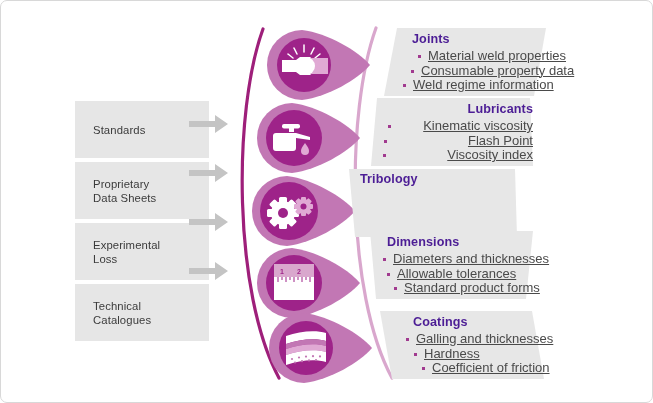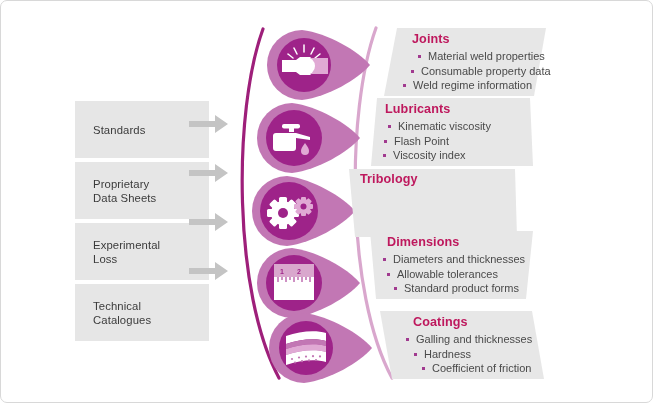--- a/index.html
+++ b/index.html
@@ -84,35 +84,36 @@
     left: 0; top: 0;
   }
   .panel .panel-body {
     position: relative;
     z-index: 2;
   }
   .panel h3 {
     margin: 0;
     font-size: 12.6px;
     font-weight: bold;
-    color: #be185d;
+    color: #4c1d95;
     letter-spacing: 0.1px;
   }
   .panel ul {
     margin: 3px 0 0 0;
     padding: 0;
     list-style: none;
   }
   .panel li {
-    font-size: 11px;
+    font-size: 13px;
     color: #4a4a4a;
     line-height: 14.5px;
     position: relative;
     padding-left: 10px;
     white-space: nowrap;
+    text-decoration: underline;
   }
   .panel li::before {
     content: "";
     position: absolute;
     left: 0;
     top: 6px;
     width: 3px;
     height: 3px;
     background: #a13a8f;
   }
@@ -276,21 +277,21 @@
           <li style="margin-left:-1px">Consumable property data</li>
           <li style="margin-left:-9px">Weld regime information</li>
         </ul>
       </div>
     </div>
 
     <div class="panel" style="left:370px; top:97px; width:162px; height:68px;">
       <svg class="panel-svg" width="162" height="68" viewBox="0 0 162 68">
         <path d="M6 0 L159 0 L162 68 L0 68 Z" fill="#e7e7e7"></path>
       </svg>
-      <div class="panel-body" style="padding:4px 0 0 14px;">
+      <div class="panel-body" style="padding:4px 0 0 14px;text-align:right;">
         <h3>Lubricants</h3>
         <ul>
           <li style="margin-left:3px">Kinematic viscosity</li>
           <li style="margin-left:-1px">Flash Point</li>
           <li style="margin-left:-2px">Viscosity index</li>
         </ul>
       </div>
     </div>
 
     <div class="panel" style="left:348px; top:168px; width:168px; height:68px;">

